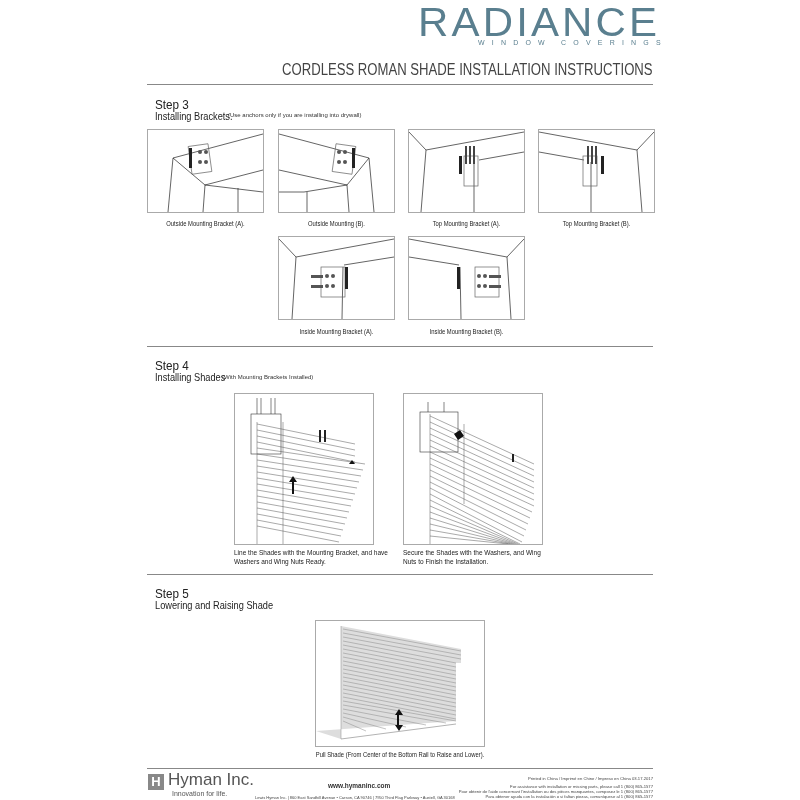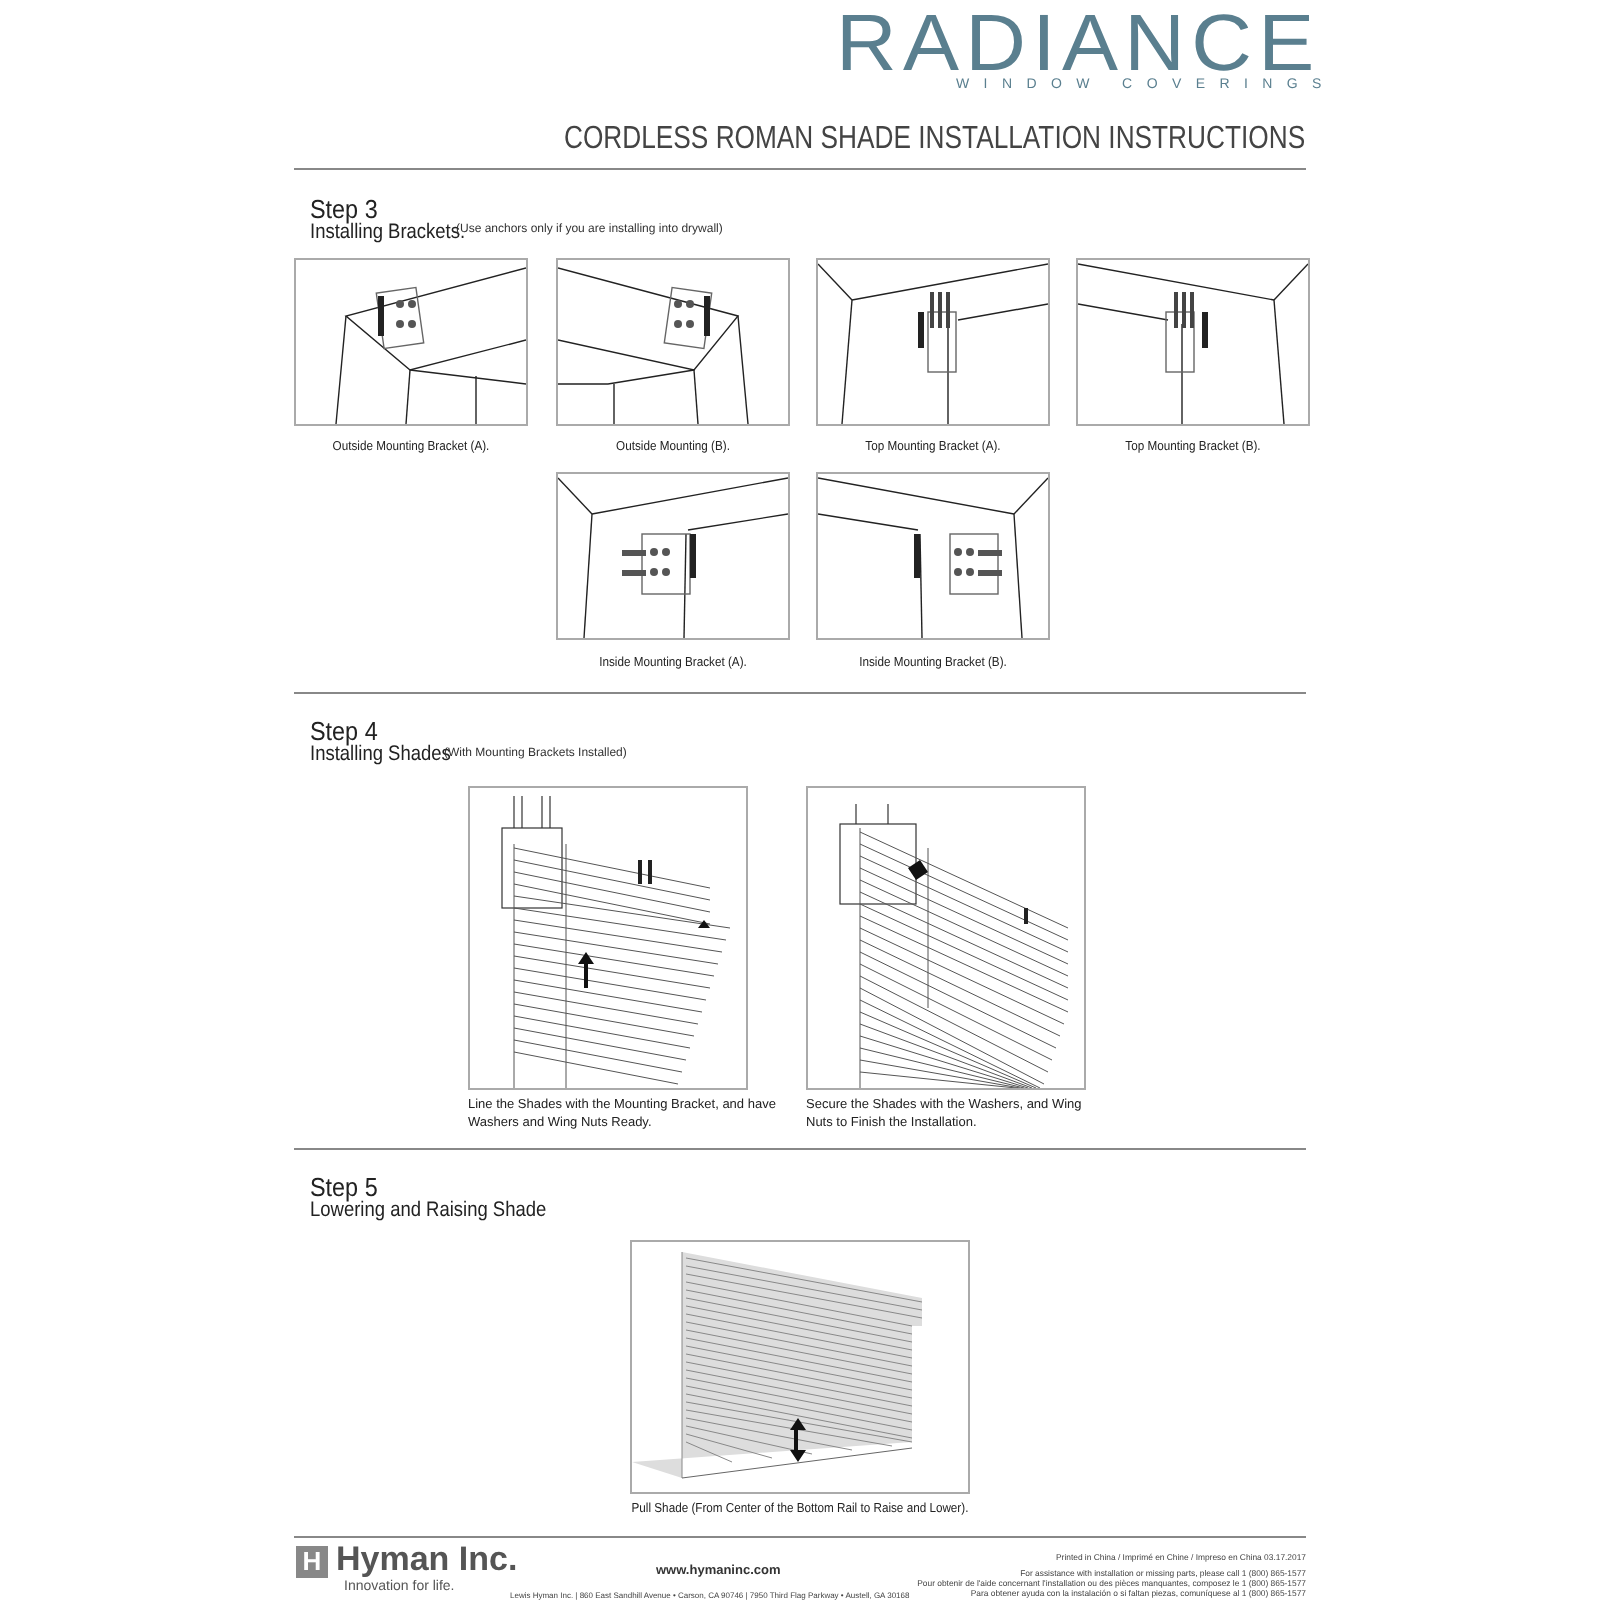--- a/index.html
+++ b/index.html
@@ -11,21 +11,21 @@
   .rule { left: 147px; width: 506px; height: 1px; background: #888; }
   .step-h { font-size: 13px; color: #222; transform: scaleX(0.9); transform-origin: left top; white-space: nowrap; }
   .step-sub { font-size: 10.5px; color: #222; transform: scaleX(0.88); transform-origin: left top; white-space: nowrap; }
   .note { font-size: 6px; color: #333; white-space: nowrap; }
   .fig { border: 1px solid #aaa; background: #fff; box-sizing: border-box; }
   .cap { font-size: 6.5px; color: #222; text-align: center; white-space: nowrap; transform: scaleX(0.9); }
   .cap-left { font-size: 6.5px; color: #222; line-height: 9px; }
   svg { display: block; }
   .footer-logo { left: 148px; top: 772px; }
   .h-box { width: 16px; height: 16px; background: #888; color: #fff; font-weight: bold; font-size: 13px; text-align: center; line-height: 16px; display: inline-block; }
-  .hyman-name { font-size: 17px; color: #555; display: inline-block; margin-left: 4px; vertical-align: top; line-height: 16px; font-weight: bold; }
+  .hyman-name { font-size: 17px; color: #555; display: inline-block; margin-left: 4px; vertical-align: top; line-height: 16px; }
   .hyman-tag { font-size: 7px; color: #555; left: 172px; top: 790px; }
   .footer-url { left: 328px; top: 782px; font-size: 6.5px; font-weight: bold; color: #333; }
   .footer-addr { left: 255px; top: 795px; font-size: 4px; color: #444; white-space: nowrap; }
   .footer-right { font-size: 4.2px; color: #444; text-align: right; right: 147px; white-space: nowrap; }
 </style>
 </head>
 <body>
 
 <div class="abs logo-main">RADIANCE</div>
 <div class="abs logo-sub">WINDOW COVERINGS</div>

